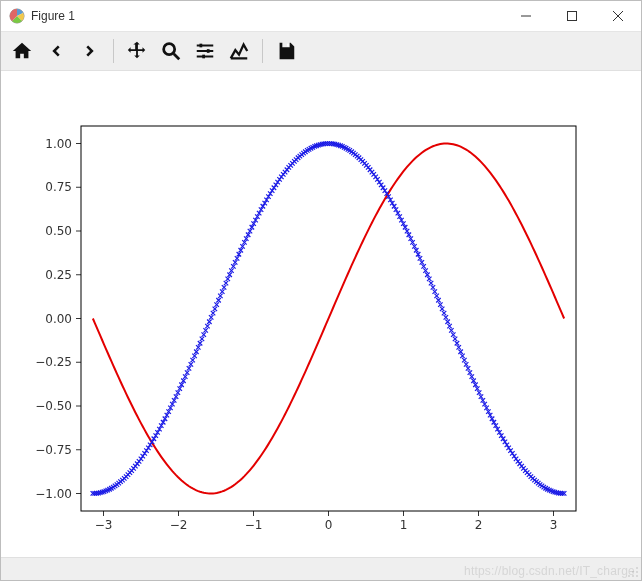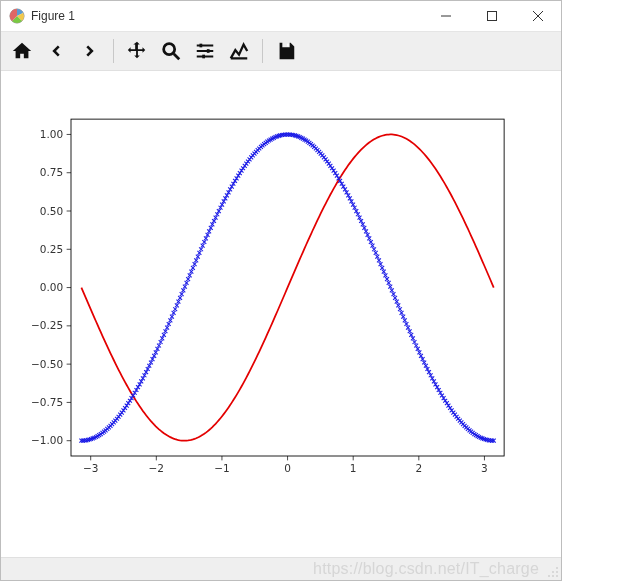--- a/index.html
+++ b/index.html
@@ -1,29 +1,29 @@
 <!DOCTYPE html>
 <html><head>
 <meta charset="utf-8">
 <style>
   html,body{margin:0;padding:0;font-family:"Segoe UI",Arial,sans-serif;font-size:12px;color:#222;background:#fff}
-  .window{width:562px;height:581px;border:1px solid #bdbdbd;box-sizing:border-box;position:relative;display:flex;flex-direction:column;background:#e5e5e5}
+  .window{width:642px;height:581px;border:1px solid #bdbdbd;box-sizing:border-box;position:relative;display:flex;flex-direction:column;background:#e5e5e5}
   .titlebar{height:30px;display:flex;align-items:center;background:#fff;border-bottom:1px solid #e5e5e5}
   .titlebar .app-icon{width:16px;height:16px;margin:0 6px 0 8px}
   .titlebar .title{flex:0 0 auto;color:#333}
   .titlebar .spacer{flex:1 1 auto}
   .winbtn{width:46px;height:30px;display:flex;align-items:center;justify-content:center;color:#555}
   .toolbar{height:38px;background:#efefef;border-bottom:1px solid #e0e0e0;display:flex;align-items:center;padding:0 6px;gap:4px}
   .tbtn{width:30px;height:30px;display:flex;align-items:center;justify-content:center;color:#111;border-radius:2px}
   .tsep{width:1px;height:24px;background:#c8c8c8;margin:0 4px}
   .canvas-area{flex:1 1 auto;position:relative;background:#fff}
   svg.plot{position:absolute;inset:0}
   .axis-label{font-size:12px;fill:#333;font-family:"DejaVu Sans",Arial,sans-serif}
   .statusbar{height:22px;background:#efefef;border-top:1px solid #e0e0e0}
-  .watermark{position:absolute;right:22px;bottom:2px;color:#d6d6d6;font-size:16px;letter-spacing:.2px;pointer-events:none}
+  .watermark{position:absolute;right:6px;bottom:2px;color:#d6d6d6;font-size:12px;letter-spacing:.2px;pointer-events:none}
   .grip{position:absolute;right:2px;bottom:2px;width:12px;height:12px;opacity:.35}
 </style>
 </head>
 <body>
 
 <div class="window">
 
   <div class="titlebar">
     <span class="app-icon">
       <svg viewBox="0 0 16 16" width="16" height="16">

